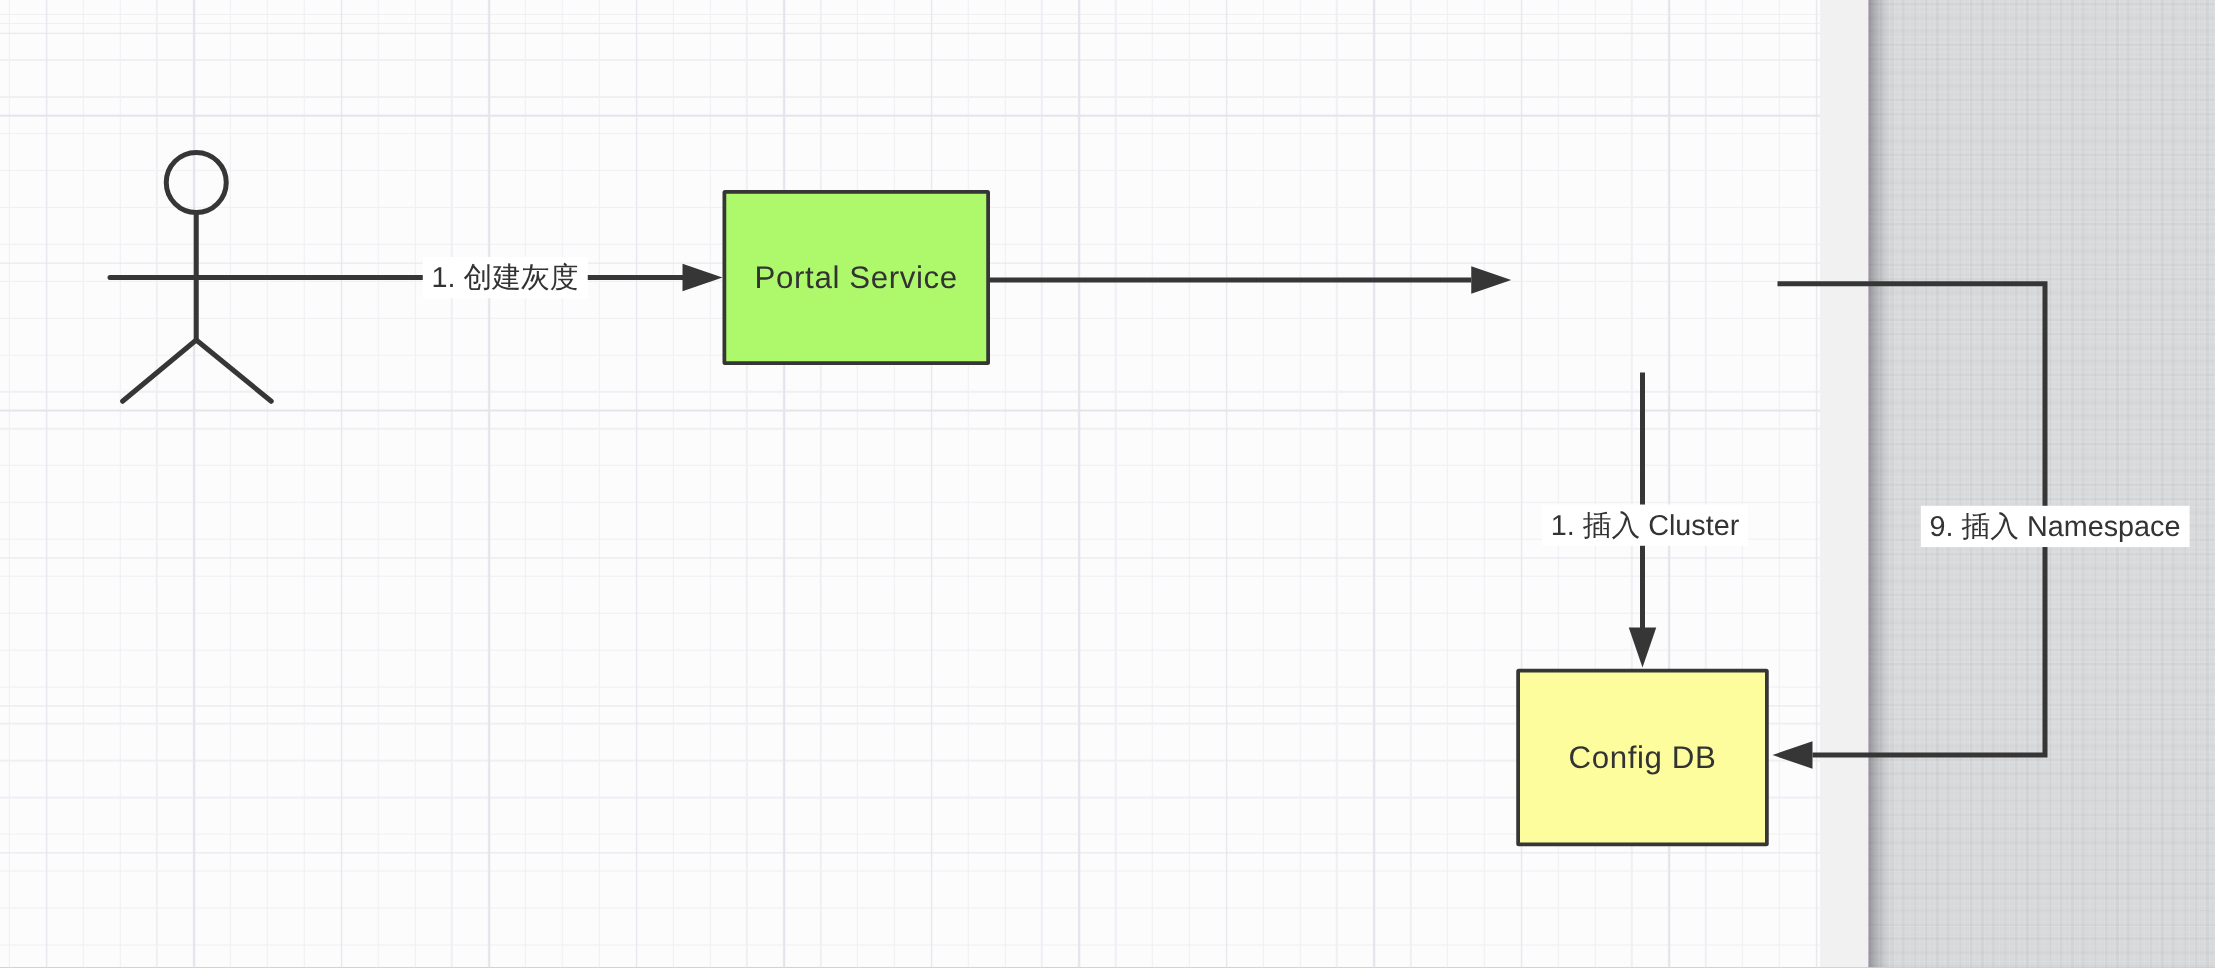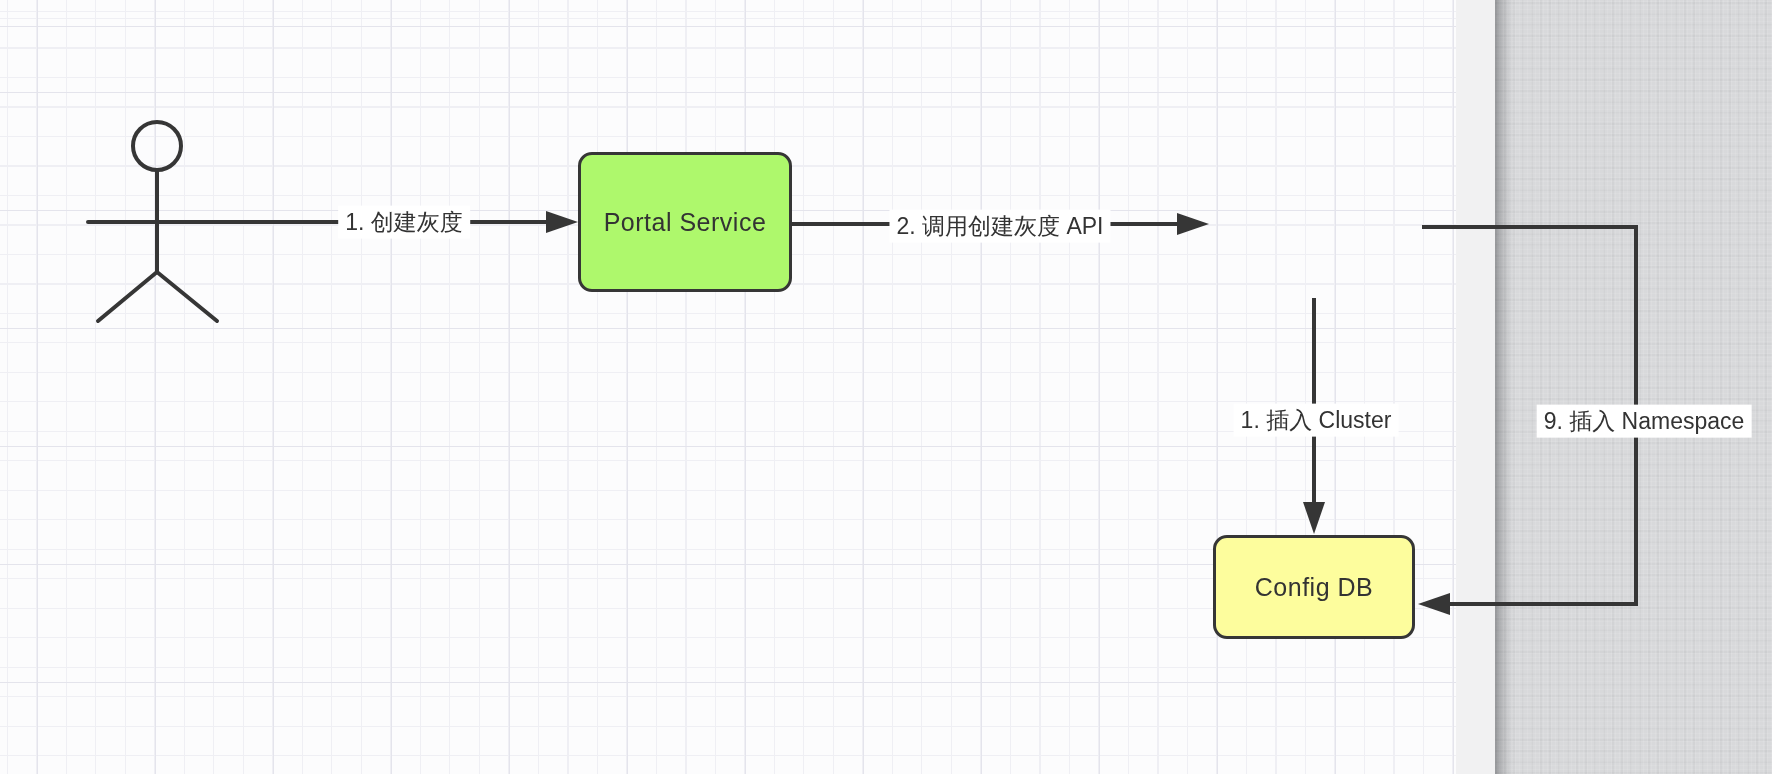--- a/index.html
+++ b/index.html
@@ -38,27 +38,27 @@
   }
   .desk-shadow {
     position:absolute; left:1495px; top:0; width:18px; height:774px;
     background:linear-gradient(90deg, rgba(60,62,66,.42), rgba(60,62,66,.18) 45%, rgba(60,62,66,0));
   }
 
   .wires { position:absolute; left:0; top:0; width:1772px; height:774px; }
 
   
   .node {
-    position:absolute; border:3px solid #363636; border-radius:14px;
+    position:absolute; border:3px solid #363636; border-radius:2px;
     display:flex; align-items:center; justify-content:center;
     font-size:25px; color:#333333; letter-spacing:.5px;
   }
   .node-portal   { left:578px;  top:152px; width:214px; height:140px; background:#aef86c; }
   .node-admin    { left:1208px; top:157px; width:214px; height:141px; background:#fdfd9d; }
-  .node-configdb { left:1213px; top:535px; width:202px; height:104px; background:#fdfd9d; }
+  .node-configdb { left:1213px; top:535px; width:202px; height:142px; background:#fdfd9d; }
 
   
   .edge-label {
     position:absolute; transform:translate(-50%,-50%);
     background:#ffffff; color:#333333; font-size:23px;
     padding:2px 7px; white-space:nowrap; line-height:1.25;
   }
   .edge-label-1 { left:404px;  top:222px; }
   .edge-label-2 { left:1000px; top:226px; }
   .edge-label-3 { left:1316px; top:420px; }
@@ -99,21 +99,20 @@
       <polygon points="1303,502 1325,502 1314,534" fill="#363636" stroke="none"></polygon>
     </g>
 
     <g stroke="#363636" stroke-width="4">
       <polyline points="1422,227 1636,227 1636,604 1450,604" fill="none"></polyline>
       <polygon points="1450,593 1450,615 1418,604" fill="#363636" stroke="none"></polygon>
     </g>
   </svg>
 
   <div class="edge-label edge-label-1">1. 创建灰度</div>
-  <div class="edge-label edge-label-2">2. 调用创建灰度 API</div>
   <div class="edge-label edge-label-3">1. 插入 Cluster</div>
   <div class="edge-label edge-label-4">9. 插入 Namespace</div>
 
   <div class="node node-portal">
     <span>Portal Service</span>
   </div>
   <div class="node node-configdb">
     <span>Config DB</span>
   </div>
 

